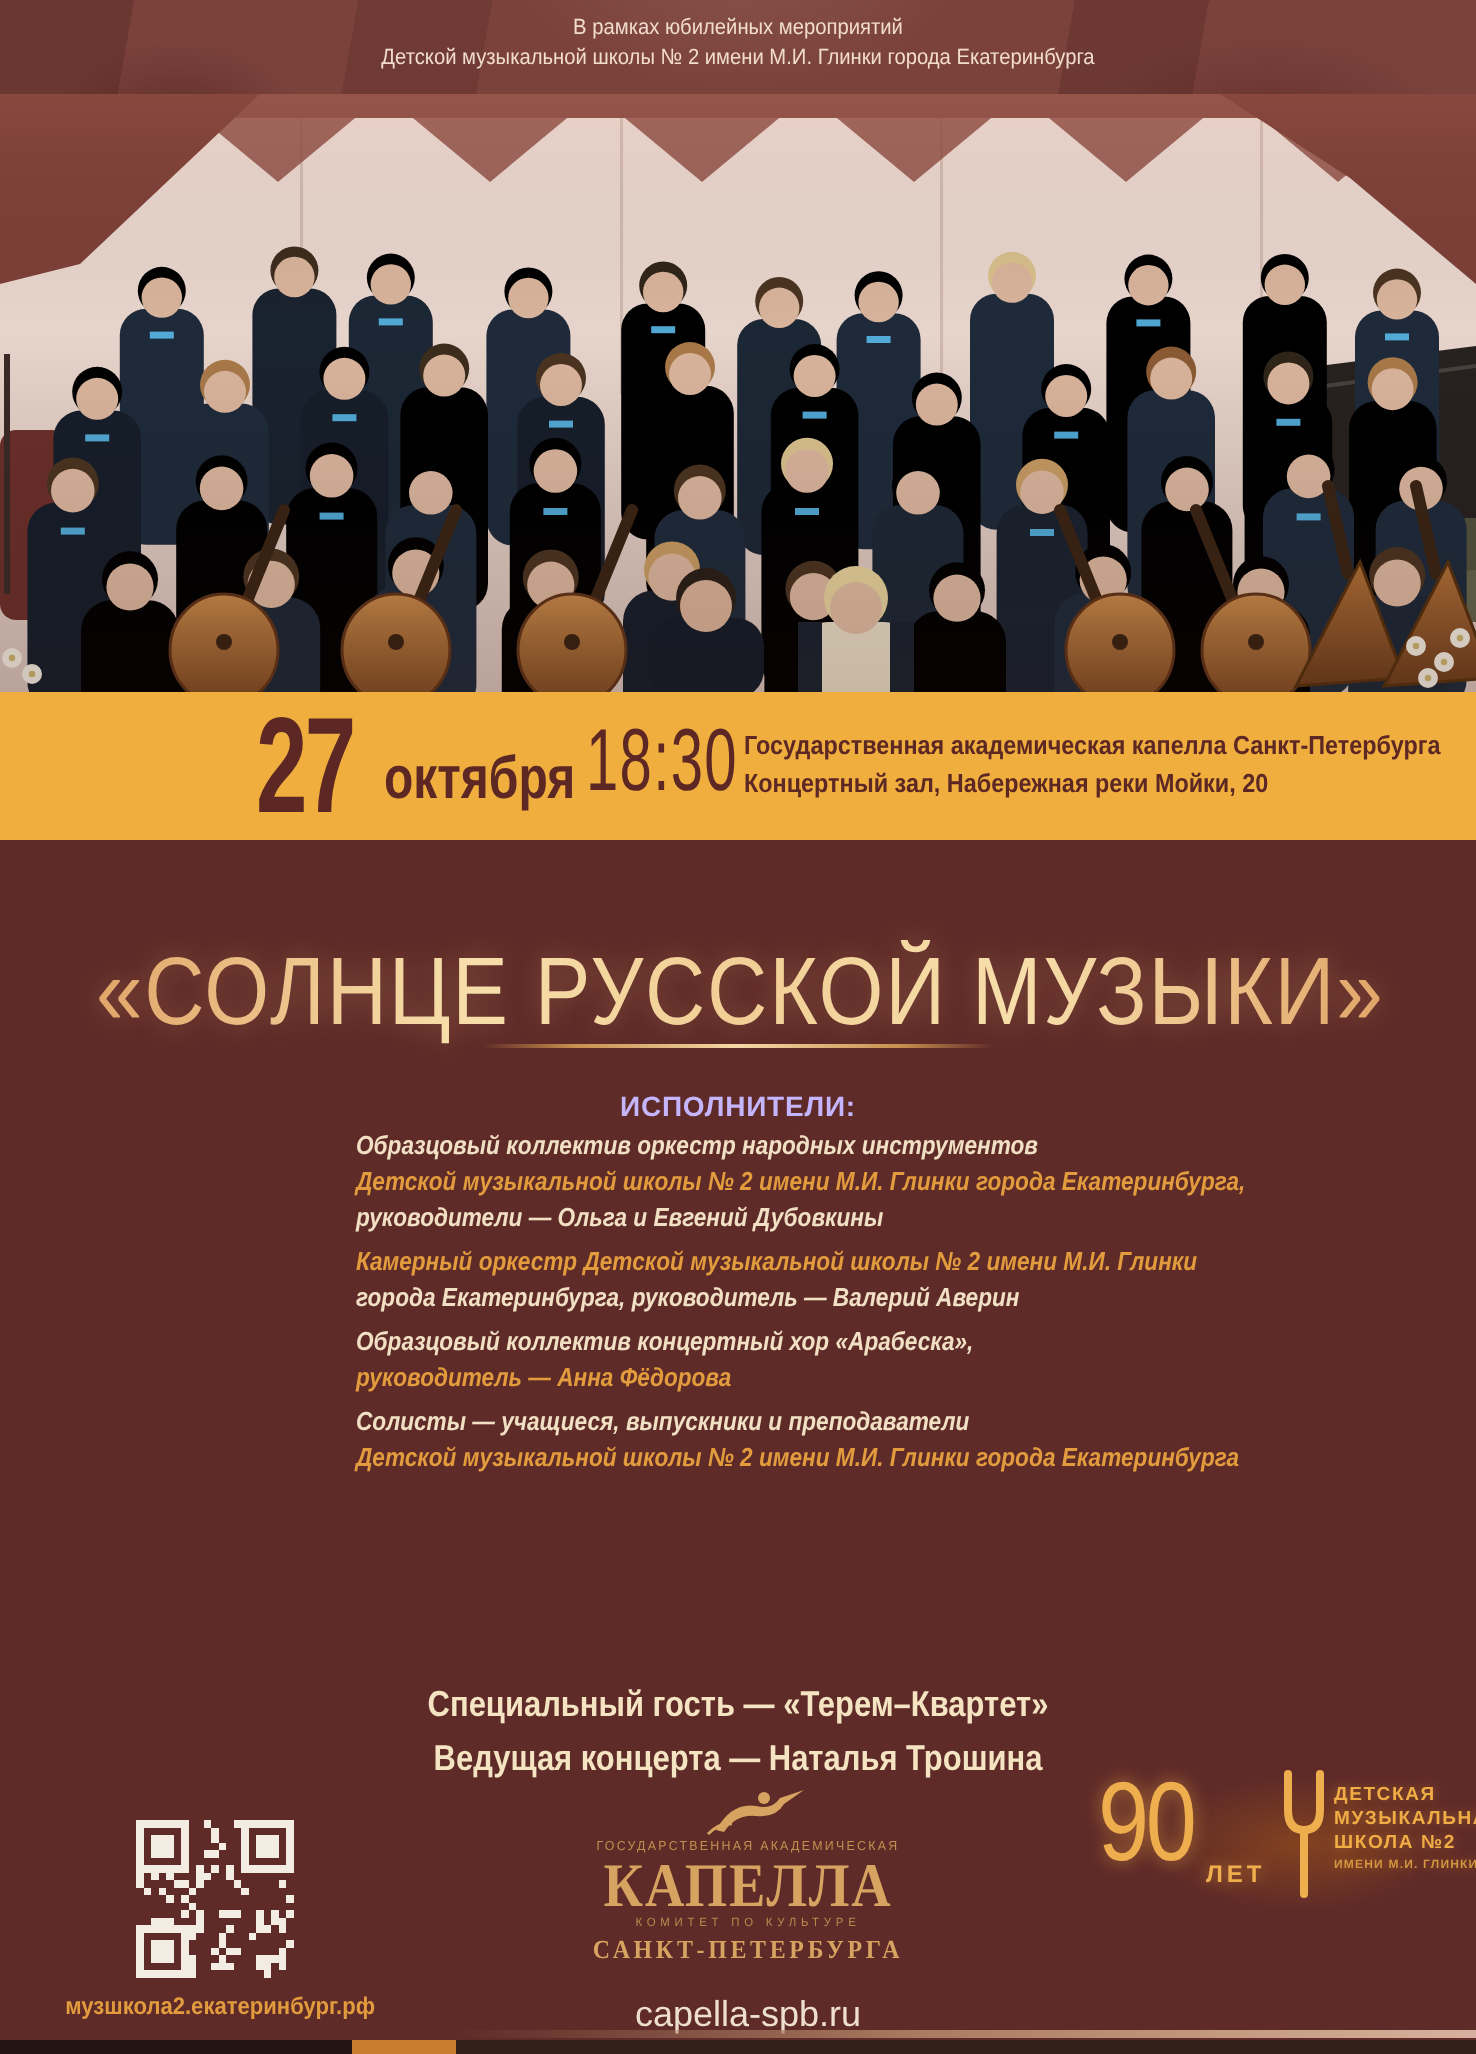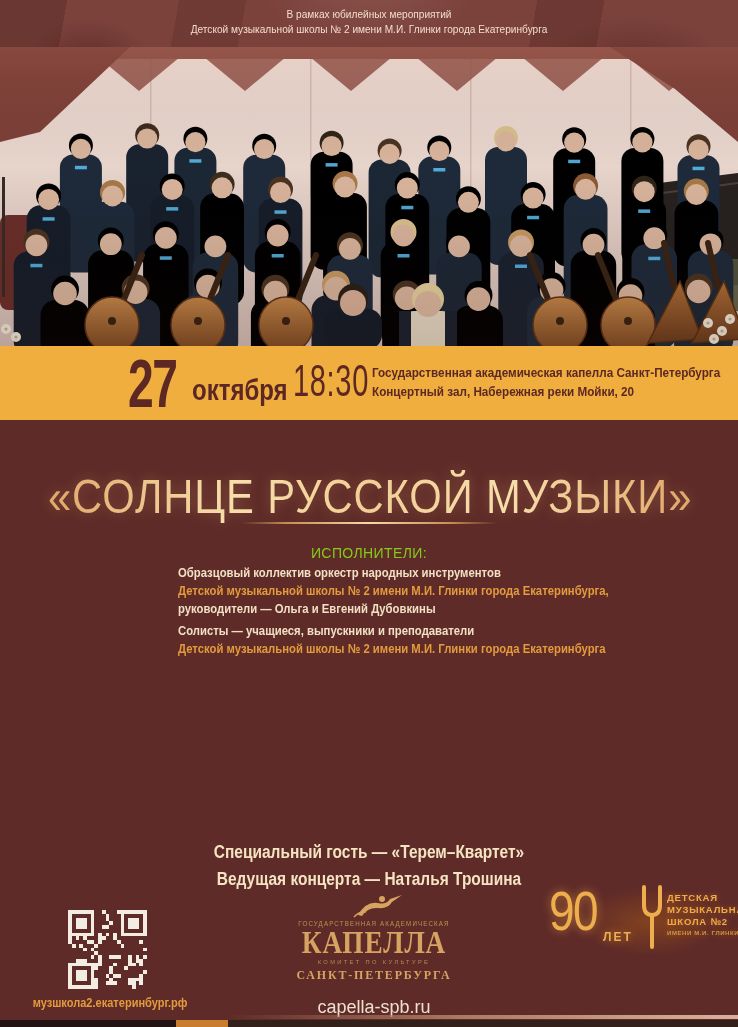--- a/index.html
+++ b/index.html
@@ -39,23 +39,23 @@
          text-shadow:0 0 14px rgba(255,210,140,.25);}
   @supports (-webkit-background-clip:text){
     .title{background:linear-gradient(90deg,#e0a468,#f7e0ae 28%,#f1cf97 50%,#f7e0ae 72%,#e0a468);
            -webkit-background-clip:text;background-clip:text;color:transparent;}
   }
   .divider{position:absolute;top:522px;left:50%;transform:translateX(-50%);width:256px;height:2px;
            background:linear-gradient(90deg,transparent,#c78f4e 18%,#f6d9a8 50%,#c78f4e 82%,transparent);}
 
   
   .performers-heading{position:absolute;top:545px;left:0;width:738px;text-align:center;
-           font-size:14px;font-weight:400;color:#84cc16;letter-spacing:.4px;}
+           font-size:14px;font-weight:700;color:#c4b5fd;letter-spacing:.4px;}
   .performers{position:absolute;top:564px;left:178px;width:460px;}
-  .pblock{margin-bottom:4px;}
+  .pblock{margin-bottom:4px;font-style:italic;}
   .pline{font-size:13px;line-height:18px;font-weight:700;white-space:nowrap;
          transform:scaleX(.87);transform-origin:0 50%;}
   .pline.cream{color:#f1e0c4;}
   .pline.gold{color:#e29b3d;}
 
   .special{position:absolute;left:0;width:738px;text-align:center;font-weight:700;color:#f4e4c2;
            font-size:18px;line-height:22px;transform:scaleX(.86);white-space:nowrap;}
   .special.guest{top:841px;}
   .special.host{top:868px;}
 
@@ -359,20 +359,28 @@
   <div class="divider"></div>
 
   <div class="performers-heading">ИСПОЛНИТЕЛИ:</div>
   <div class="performers" id="performers">
       <div class="pblock">
         <div class="pline cream">Образцовый коллектив оркестр народных инструментов</div>
         <div class="pline gold">Детской музыкальной школы № 2 имени М.И. Глинки города Екатеринбурга,</div>
         <div class="pline cream">руководители — Ольга и Евгений Дубовкины</div>
       </div>
       <div class="pblock">
+        <div class="pline gold">Камерный оркестр Детской музыкальной школы № 2 имени М.И. Глинки</div>
+        <div class="pline cream">города Екатеринбурга, руководитель — Валерий Аверин</div>
+      </div>
+      <div class="pblock">
+        <div class="pline cream">Образцовый коллектив концертный хор «Арабеска»,</div>
+        <div class="pline gold">руководитель — Анна Фёдорова</div>
+      </div>
+      <div class="pblock">
         <div class="pline cream">Солисты — учащиеся, выпускники и преподаватели</div>
         <div class="pline gold">Детской музыкальной школы № 2 имени М.И. Глинки города Екатеринбурга</div>
       </div>
     </div>
 
   <div class="special guest">Специальный гость — «Терем–Квартет»</div>
   <div class="special host">Ведущая концерта — Наталья Трошина</div>
 
   <div class="qr">
     <svg id="qr-svg" viewBox="0 0 21 21" shape-rendering="crispEdges">

